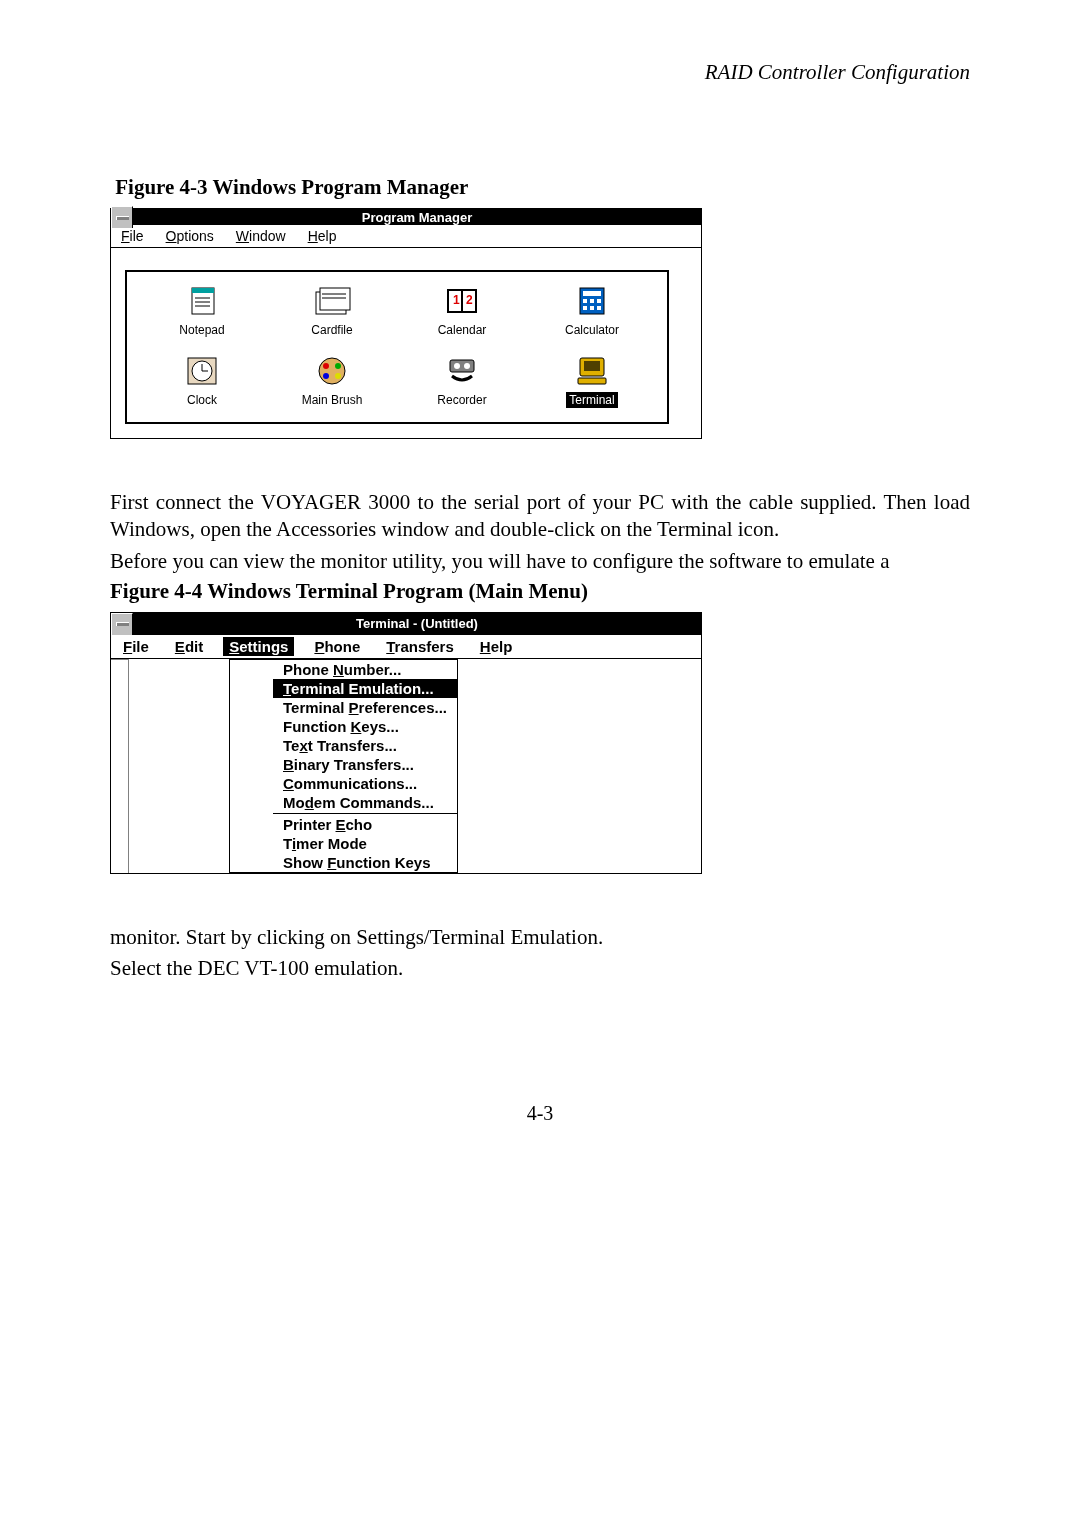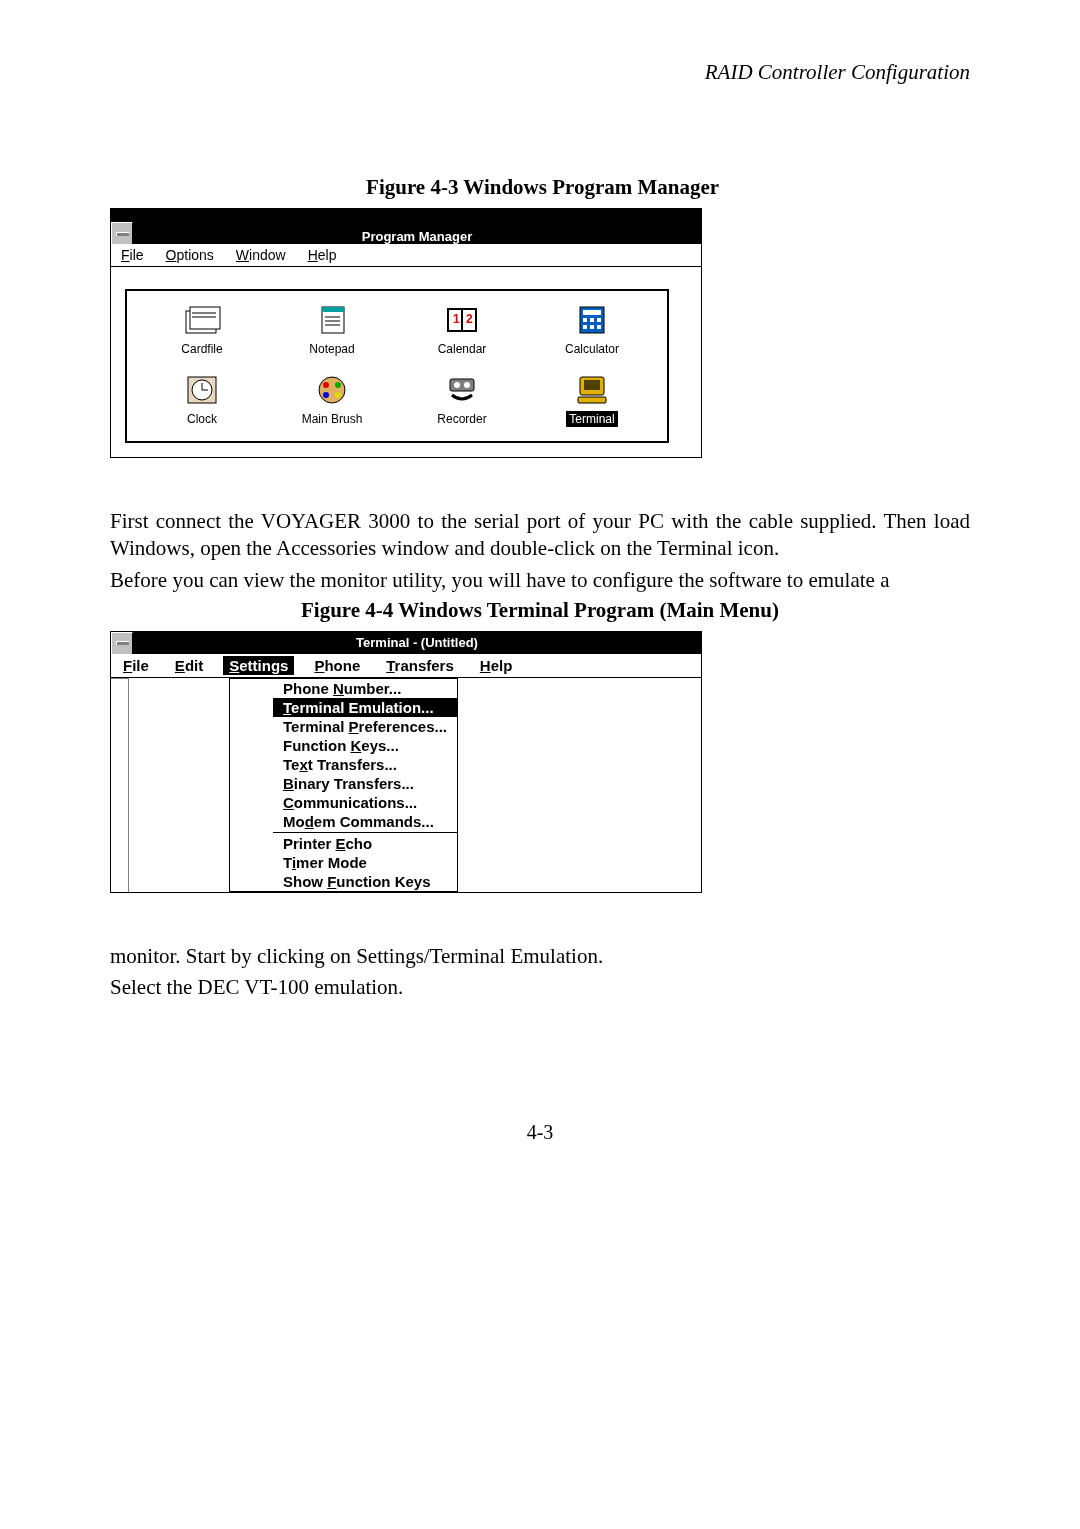--- a/index.html
+++ b/index.html
@@ -18,21 +18,20 @@
     text-align: right;
     font-style: italic;
     font-size: 21px;
     margin-bottom: 90px;
   }
   .fig-caption {
     font-weight: bold;
     font-size: 21px;
     margin-bottom: 8px;
     margin-top: 0;
-    text-align: center;
   }
   .para {
     margin: 4px 0;
     line-height: 1.3;
     text-align: justify;
   }
   .footer {
     text-align: center;
     margin-top: 120px;
     font-size: 20px;
@@ -40,26 +39,26 @@
 
   
   .pm-window {
     width: 590px;
     border: 1px solid #000;
     background: #fff;
     font-family: Arial, sans-serif;
   }
   .pm-titlebar {
     display: flex;
-    align-items: flex-end;
+    align-items: center;
     background: #000;
     color: #fff;
     font-weight: bold;
     font-size: 13px;
-    height: 35px;
+    height: 16px;
   }
   .pm-sysbox {
     width: 22px;
     height: 22px;
     background: #c0c0c0;
     border-right: 1px solid #000;
     display: flex;
     align-items: center;
     justify-content: center;
     box-sizing: border-box;
@@ -228,40 +227,40 @@
         <span class="pm-menuitem"><span class="underline">W</span>indow</span>
         <span class="pm-menuitem"><span class="underline">H</span>elp</span>
       </div>
       <div class="pm-client">
         <div class="acc-window">
           <div class="acc-grid">
 
             <div class="acc-item">
               <div class="acc-icon">
                 <svg width="40" height="34">
-                    <rect x="4" y="8" width="30" height="22" fill="#fff" stroke="#000"></rect>
-                    <rect x="8" y="4" width="30" height="22" fill="#fff" stroke="#000"></rect>
-                    <line x1="10" y1="10" x2="34" y2="10" stroke="#000"></line>
-                    <line x1="10" y1="14" x2="34" y2="14" stroke="#000"></line>
-                  </svg>
-              </div>
-              <span class="acc-label">Cardfile</span>
-            </div>
-
-            <div class="acc-item">
-              <div class="acc-icon">
-                <svg width="40" height="34">
                     <rect x="10" y="4" width="22" height="26" fill="#fff" stroke="#000"></rect>
                     <rect x="10" y="4" width="22" height="5" fill="#00a0a0"></rect>
                     <line x1="13" y1="14" x2="28" y2="14" stroke="#000"></line>
                     <line x1="13" y1="18" x2="28" y2="18" stroke="#000"></line>
                     <line x1="13" y1="22" x2="28" y2="22" stroke="#000"></line>
                   </svg>
               </div>
               <span class="acc-label">Notepad</span>
+            </div>
+
+            <div class="acc-item">
+              <div class="acc-icon">
+                <svg width="40" height="34">
+                    <rect x="4" y="8" width="30" height="22" fill="#fff" stroke="#000"></rect>
+                    <rect x="8" y="4" width="30" height="22" fill="#fff" stroke="#000"></rect>
+                    <line x1="10" y1="10" x2="34" y2="10" stroke="#000"></line>
+                    <line x1="10" y1="14" x2="34" y2="14" stroke="#000"></line>
+                  </svg>
+              </div>
+              <span class="acc-label">Cardfile</span>
             </div>
 
             <div class="acc-item">
               <div class="acc-icon">
                 <svg width="40" height="34">
                     <rect x="6" y="6" width="28" height="22" fill="#fff" stroke="#000" stroke-width="2"></rect>
                     <line x1="20" y1="6" x2="20" y2="28" stroke="#000" stroke-width="2"></line>
                     <text x="11" y="20" font-size="12" font-weight="bold" fill="#d00">1</text>
                     <text x="24" y="20" font-size="12" font-weight="bold" fill="#d00">2</text>
                   </svg>

